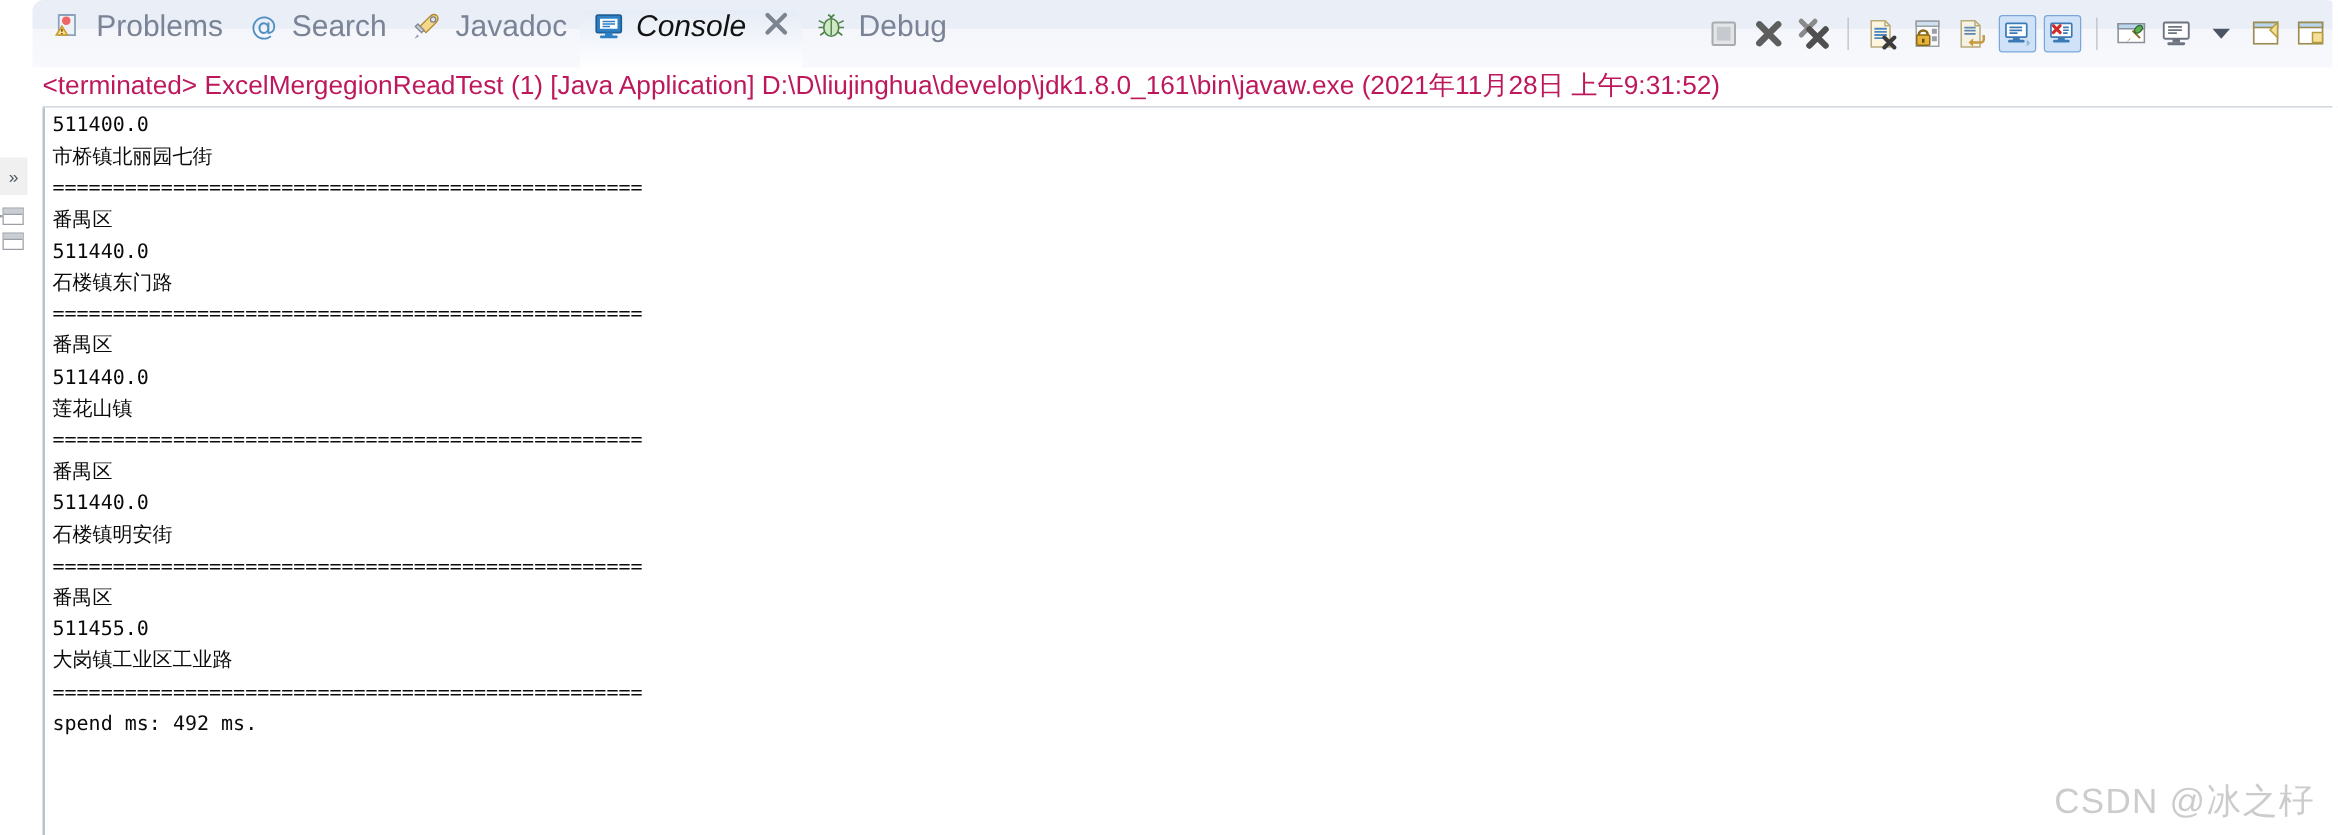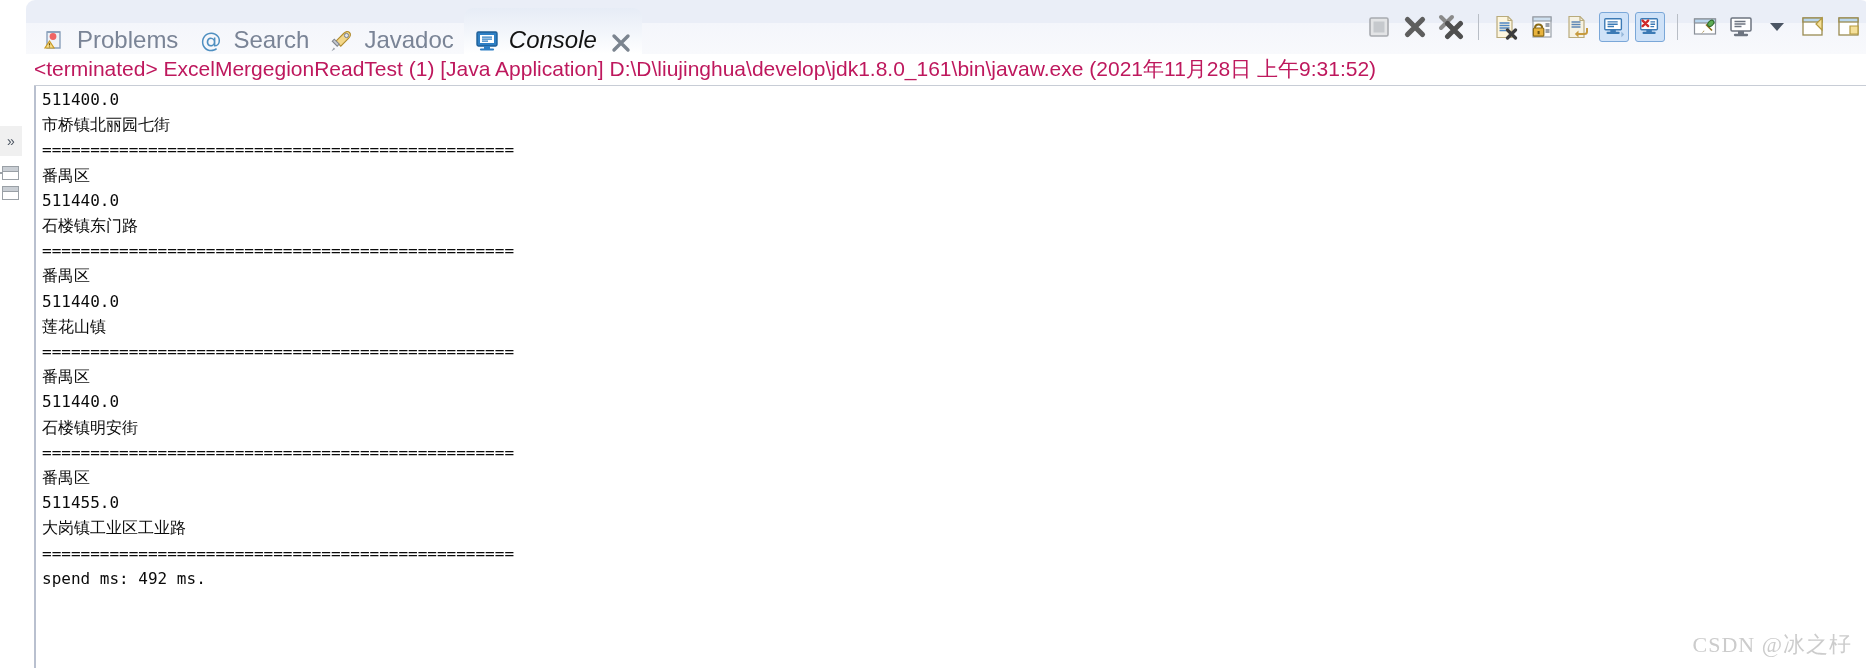--- a/index.html
+++ b/index.html
@@ -88,21 +88,21 @@
   }
   .tabs {
     position: absolute;
     left: 6px; top: 0;
     height: 54px;
     display: flex;
     align-items: center;
   }
   .tab {
     display: flex;
-    align-items: flex-end;
+    align-items: flex-start;
     height: 46px;
     padding: 0 10px;
     margin-top: 8px;
     color: #7a8496;
     font-size: 24px;
     white-space: nowrap;
     cursor: default;
   }
   .tab .tab-label { margin-left: 9px; }
   .tab.active {
@@ -200,23 +200,23 @@
     position: absolute;
     right: 0; top: 0;
     width: 4px; height: 668px;
     background: #ffffff;
   }
 
   
   .watermark {
     position: absolute;
     right: 18px; bottom: 8px;
-    font-size: 22px;
+    font-size: 28px;
     color: #cccccc;
-    font-family: Liberation Serif, serif;
+    font-family: Liberation Sans, sans-serif;
     letter-spacing: 1px;
     user-select: none;
   }
 </style>
 </head>
 <body>
 
 <div id="eclipse-view">
 
   <div class="left-strip">
@@ -277,20 +277,29 @@
           </svg>
           <span class="tab-label">Console</span>
           <span class="tab-close">
             <svg viewBox="0 0 22 22" width="22" height="22">
               <path d="M4 4 L18 18 M18 4 L4 18" stroke="#7b848f" stroke-width="3.4" fill="none" stroke-linecap="round"></path>
             </svg>
           </span>
         </div>
 
 
+        <div class="tab">
+          <svg class="ticon" viewBox="0 0 26 26">
+            <ellipse cx="13" cy="14" rx="6" ry="7" fill="#cfe8c5" stroke="#4e8248" stroke-width="1.3"></ellipse>
+            <path d="M13 7.5c0-2 1.2-3.2 2.6-3.7M13 7.5c0-2-1.2-3.2-2.6-3.7" stroke="#4e8248" stroke-width="1.3" fill="none"></path>
+            <path d="M7 10.5 3 8.5M7 14H2.8M7.6 17.6l-3.4 2.6M19 10.5l4-2M19 14h4.2M18.4 17.6l3.4 2.6" stroke="#4e8248" stroke-width="1.3" fill="none"></path>
+            <path d="M13 8v12" stroke="#4e8248" stroke-width="1.1"></path>
+          </svg>
+          <span class="tab-label">Debug</span>
+        </div>
 
       </div>
 
       <div class="toolbar">
 
         <div class="tbtn">
           <svg viewBox="0 0 26 26" width="26" height="26">
             <rect x="4" y="4" width="18" height="18" rx="1.5" fill="#e3e4e6" stroke="#a8abb0" stroke-width="1.6"></rect>
             <rect x="7.5" y="7.5" width="11" height="11" fill="#c6c9cd"></rect>
           </svg>

